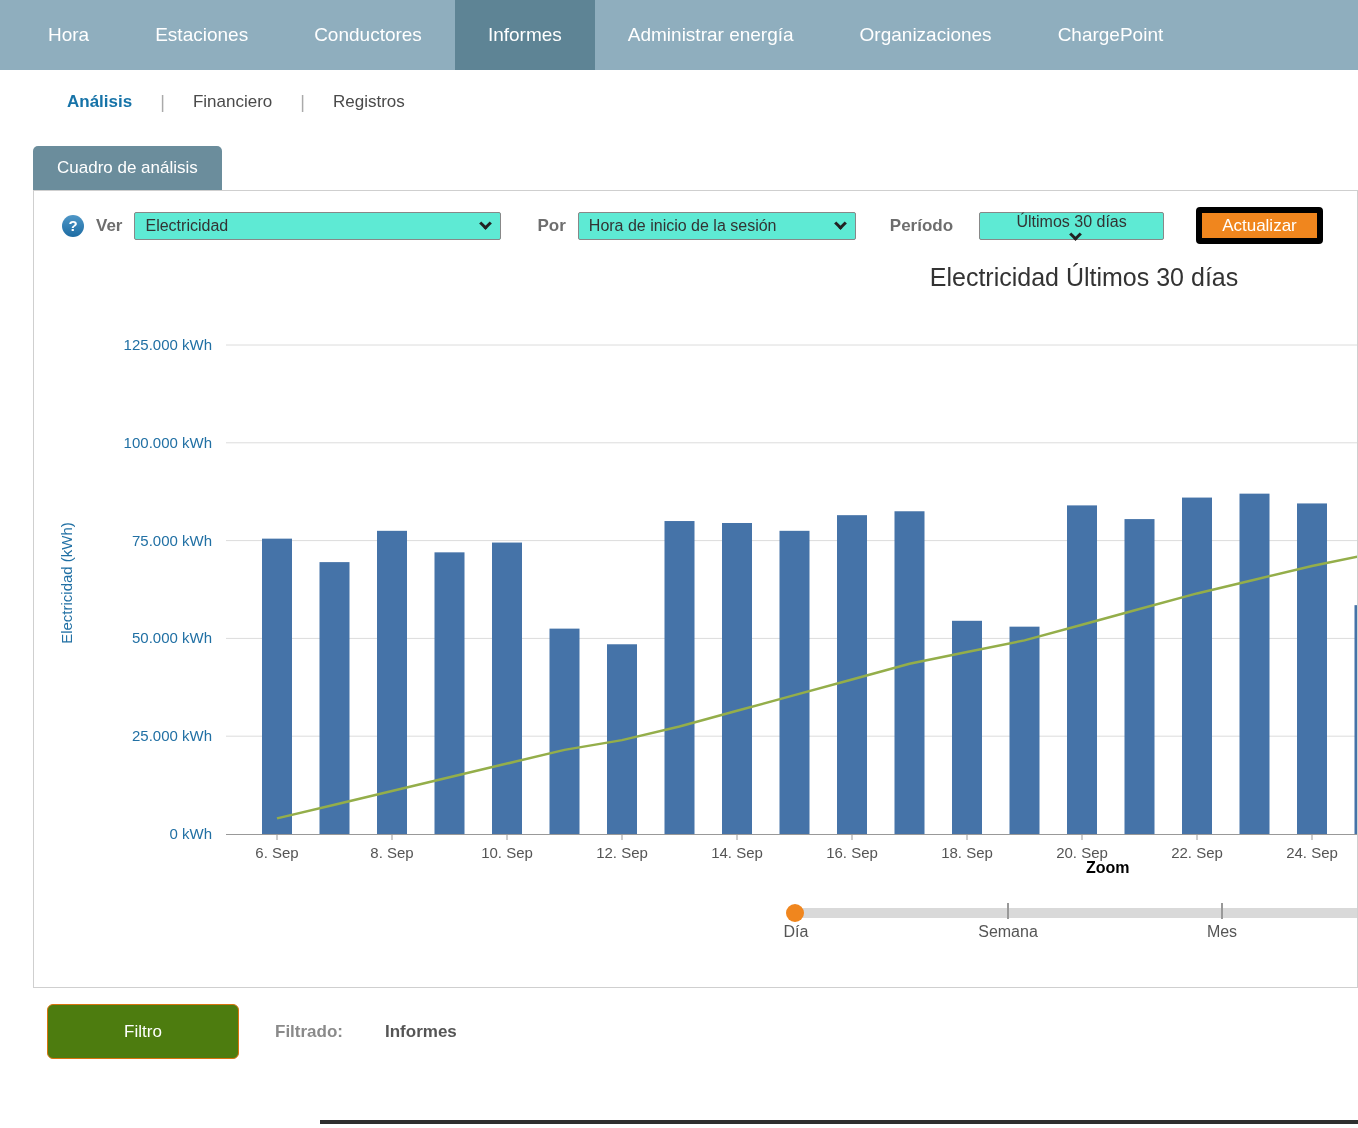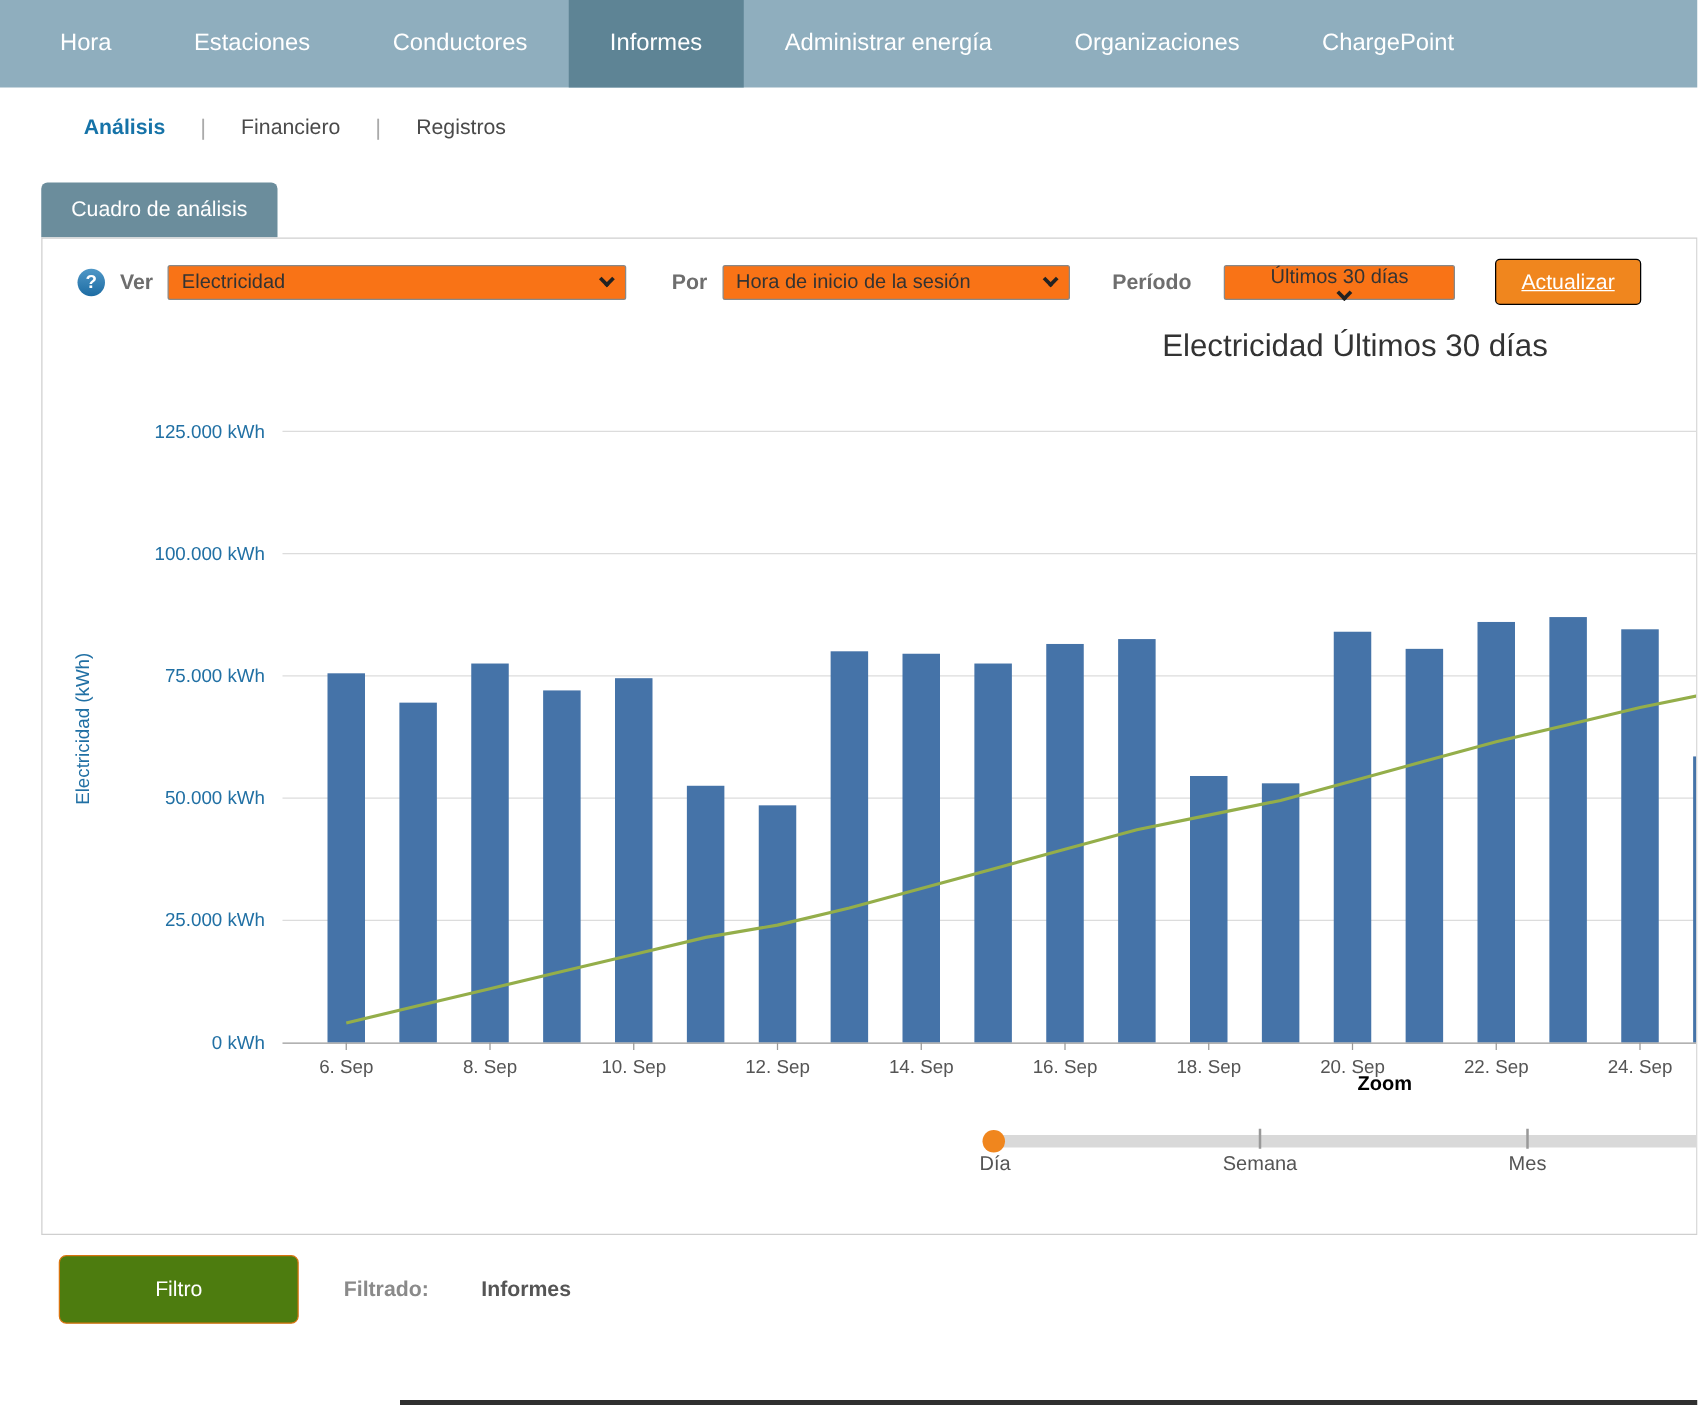--- a/index.html
+++ b/index.html
@@ -19,27 +19,27 @@
   
   .panel-tab { display:inline-block; margin:30px 0 0 33px; height:44px; line-height:44px; padding:0 24px; background:#6B8D9C; color:#fff; font-size:17px; border-radius:5px 5px 0 0; cursor:pointer; }
 
   
   .panel { margin-left:33px; width:1325px; height:798px; border:1px solid #cfcfcf; background:#fff; position:relative; overflow:hidden; }
 
   
   .toolbar { position:absolute; top:16px; left:28px; display:flex; align-items:center; }
   .help-icon { width:22px; height:22px; border-radius:50%; background:linear-gradient(#4f97c7,#1d6ca3); color:#fff; font-weight:bold; font-size:15px; text-align:center; line-height:22px; margin-right:12px; cursor:pointer; }
   .tb-label { color:#6E6E6E; font-weight:bold; font-size:17px; margin-right:12px; }
-  .dropdown { height:28px; border:1px solid #888; border-radius:2px; background:#f97316; display:flex; justify-content:space-between; align-items:center; padding:0 10px; font-size:16px; color:#333; cursor:pointer; }
+  .dropdown { height:28px; border:1px solid #888; border-radius:2px; background:#5eead4; display:flex; justify-content:space-between; align-items:center; padding:0 10px; font-size:16px; color:#333; cursor:pointer; }
   .dd-ver { width:367px; }
   .dd-por { width:278px;align-items:center; }
   .dd-periodo { width:185px; }
   .chev { width:9px; height:9px; border-right:3px solid #222; border-bottom:3px solid #222; transform:rotate(45deg); margin-top:-4px; flex:none; margin-left:8px; }
   .ml36 { margin-left:36px; } .ml34 { margin-left:34px; } .ml14 { margin-left:14px;flex-direction:column; }
-  .update-btn { margin-left:32px; height:37px; padding:0 20px; background:#F0861E; border:1px solid #000000; border-radius:4px; color:#fff; font-size:17px; cursor:pointer; font-family:"Liberation Sans", sans-serif;text-decoration:underline; }
+  .update-btn { margin-left:32px; height:37px; padding:0 20px; background:#F0861E; border:6px solid #000000; border-radius:4px; color:#fff; font-size:17px; cursor:pointer; font-family:"Liberation Sans", sans-serif; }
 
   
   .chart-title { position:absolute; top:72px; left:700px; width:700px; text-align:center; font-size:25px; color:#333; }
   .y-axis-title { position:absolute; left:-66px; top:382px; width:200px; height:20px; text-align:center; color:#2170A4; font-size:15px; transform:rotate(-90deg); }
   #chart-svg { position:absolute; top:100px; left:0; font-family:"Liberation Sans", sans-serif; }
 
   
   .zoom-label { position:absolute; top:668px; left:1052px; font-size:16px; font-weight:bold; color:#000000; }
   .zoom-track { position:absolute; top:717px; left:754px; width:569px; height:10px; background:#d9d9d9; cursor:pointer; }
   .zoom-tick { position:absolute; top:-5px; width:2px; height:16px; background:#999; }

